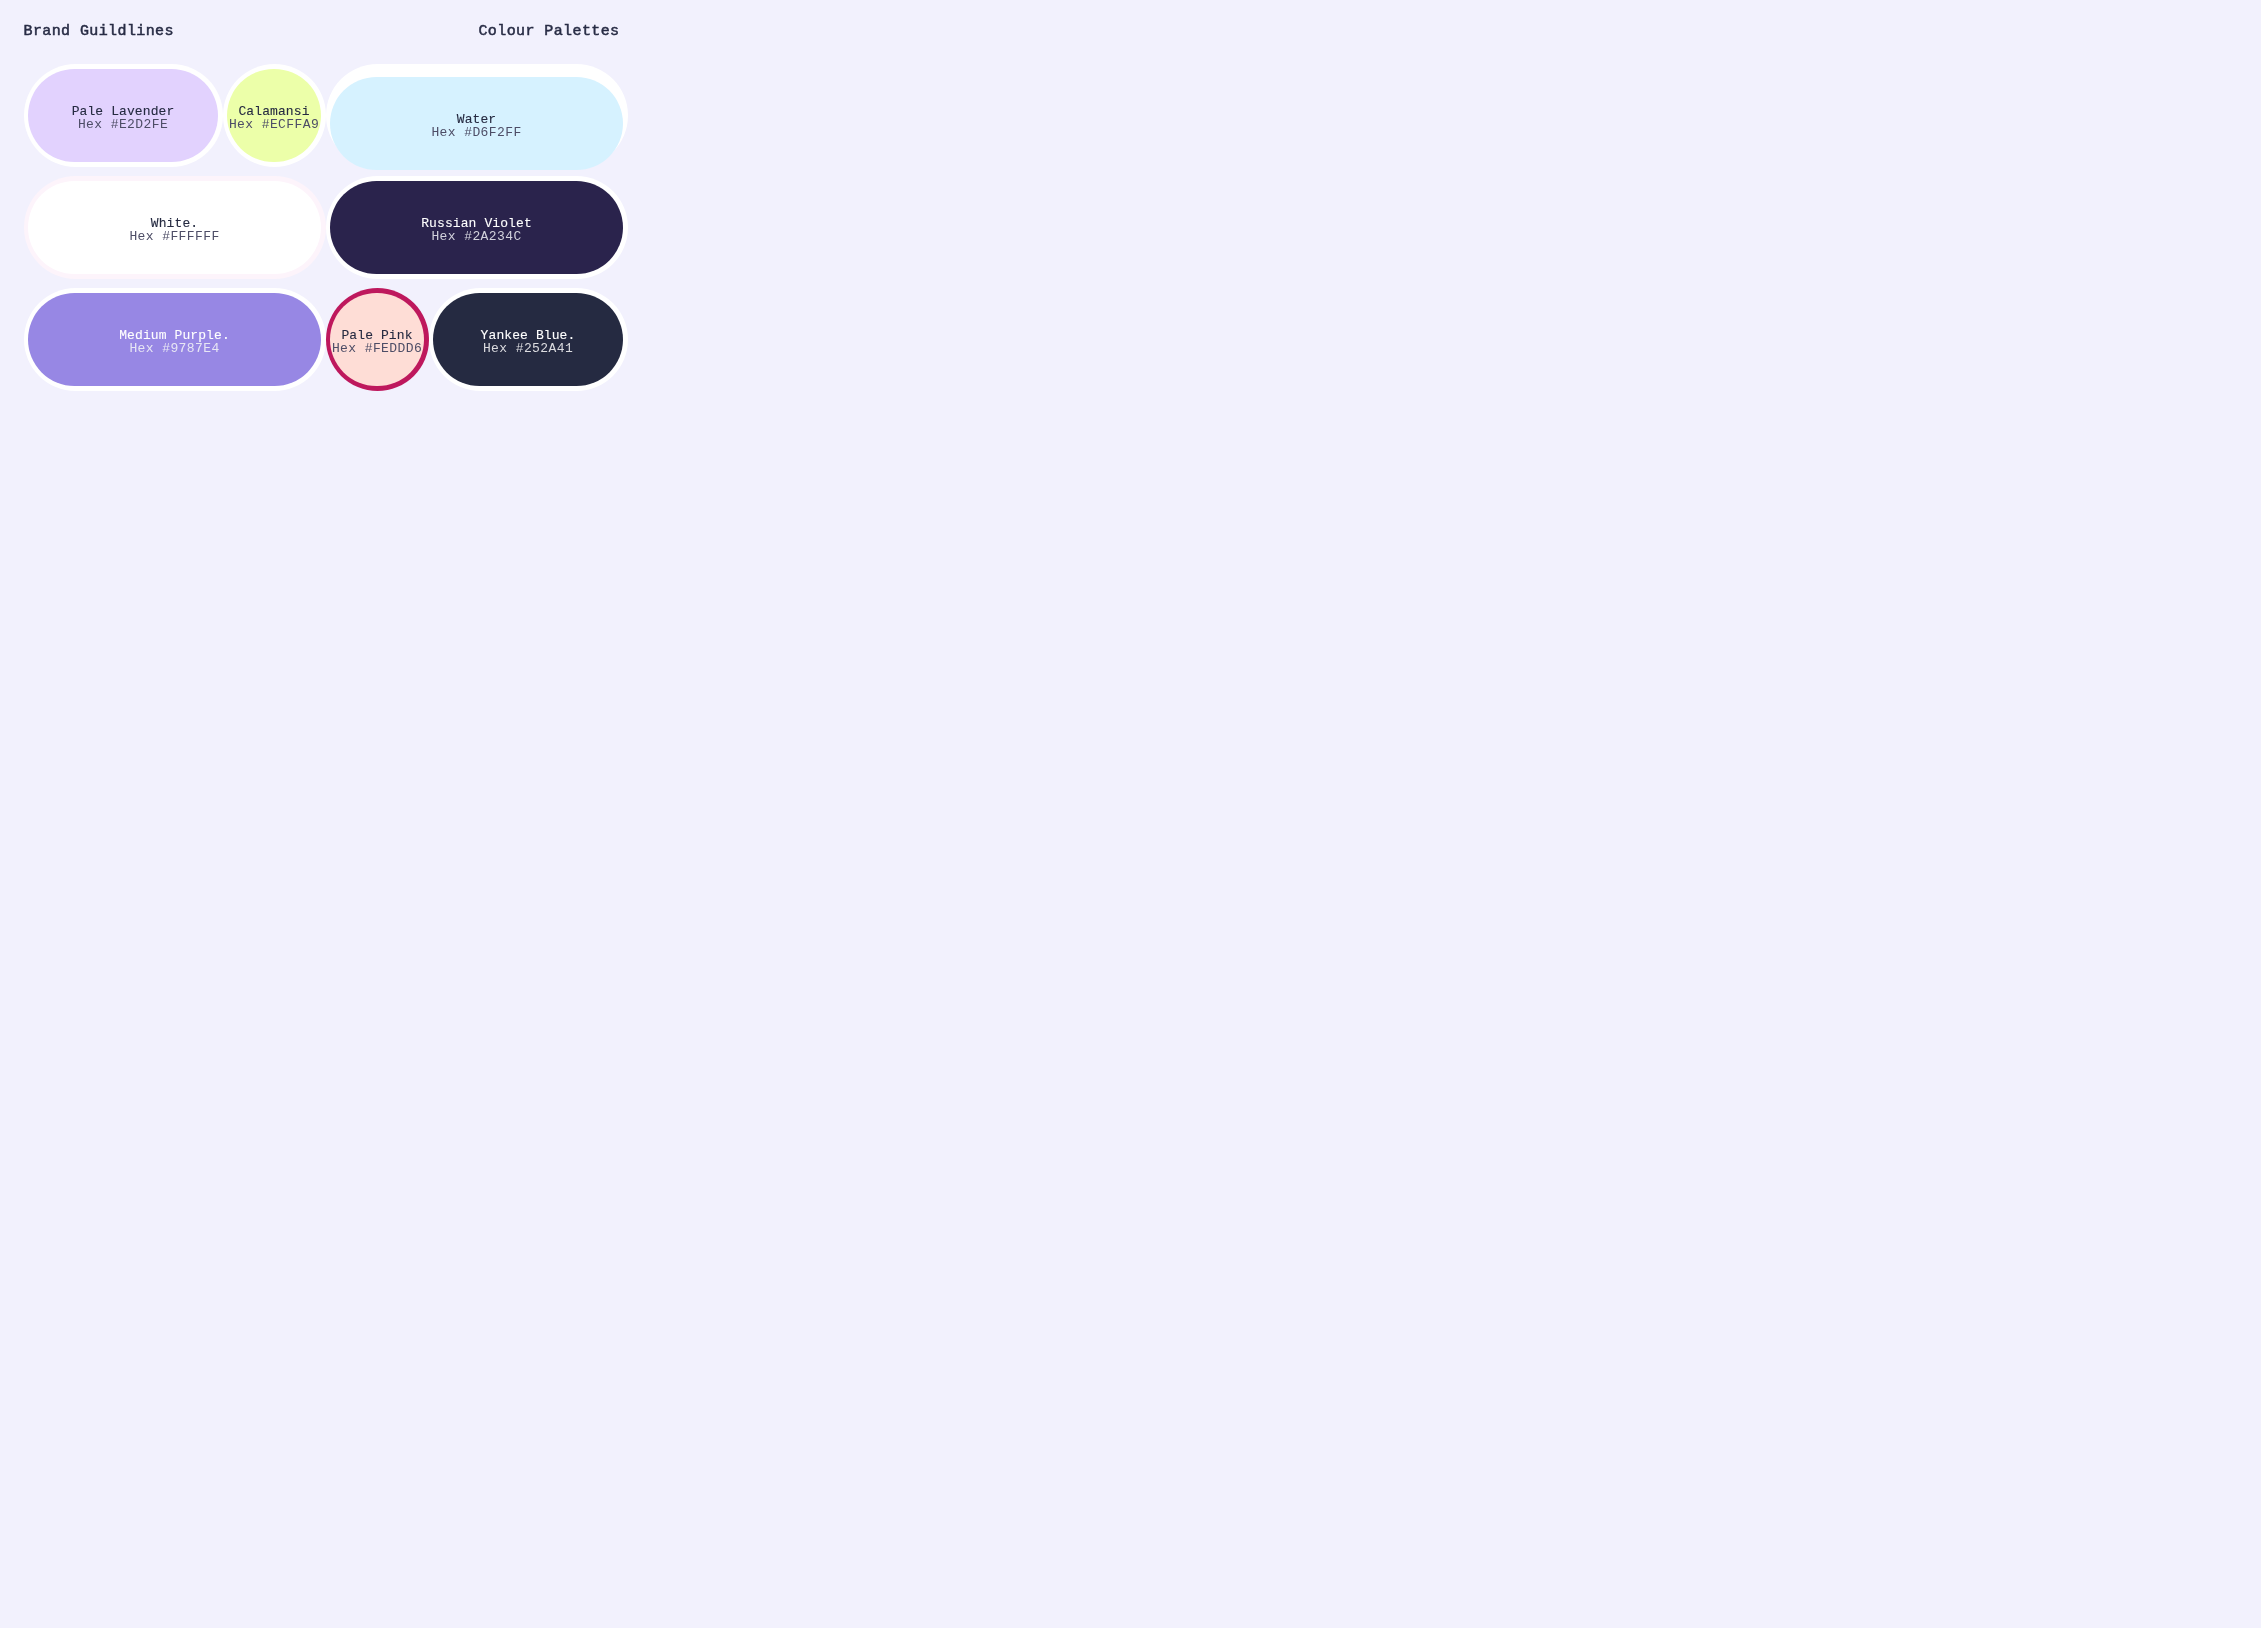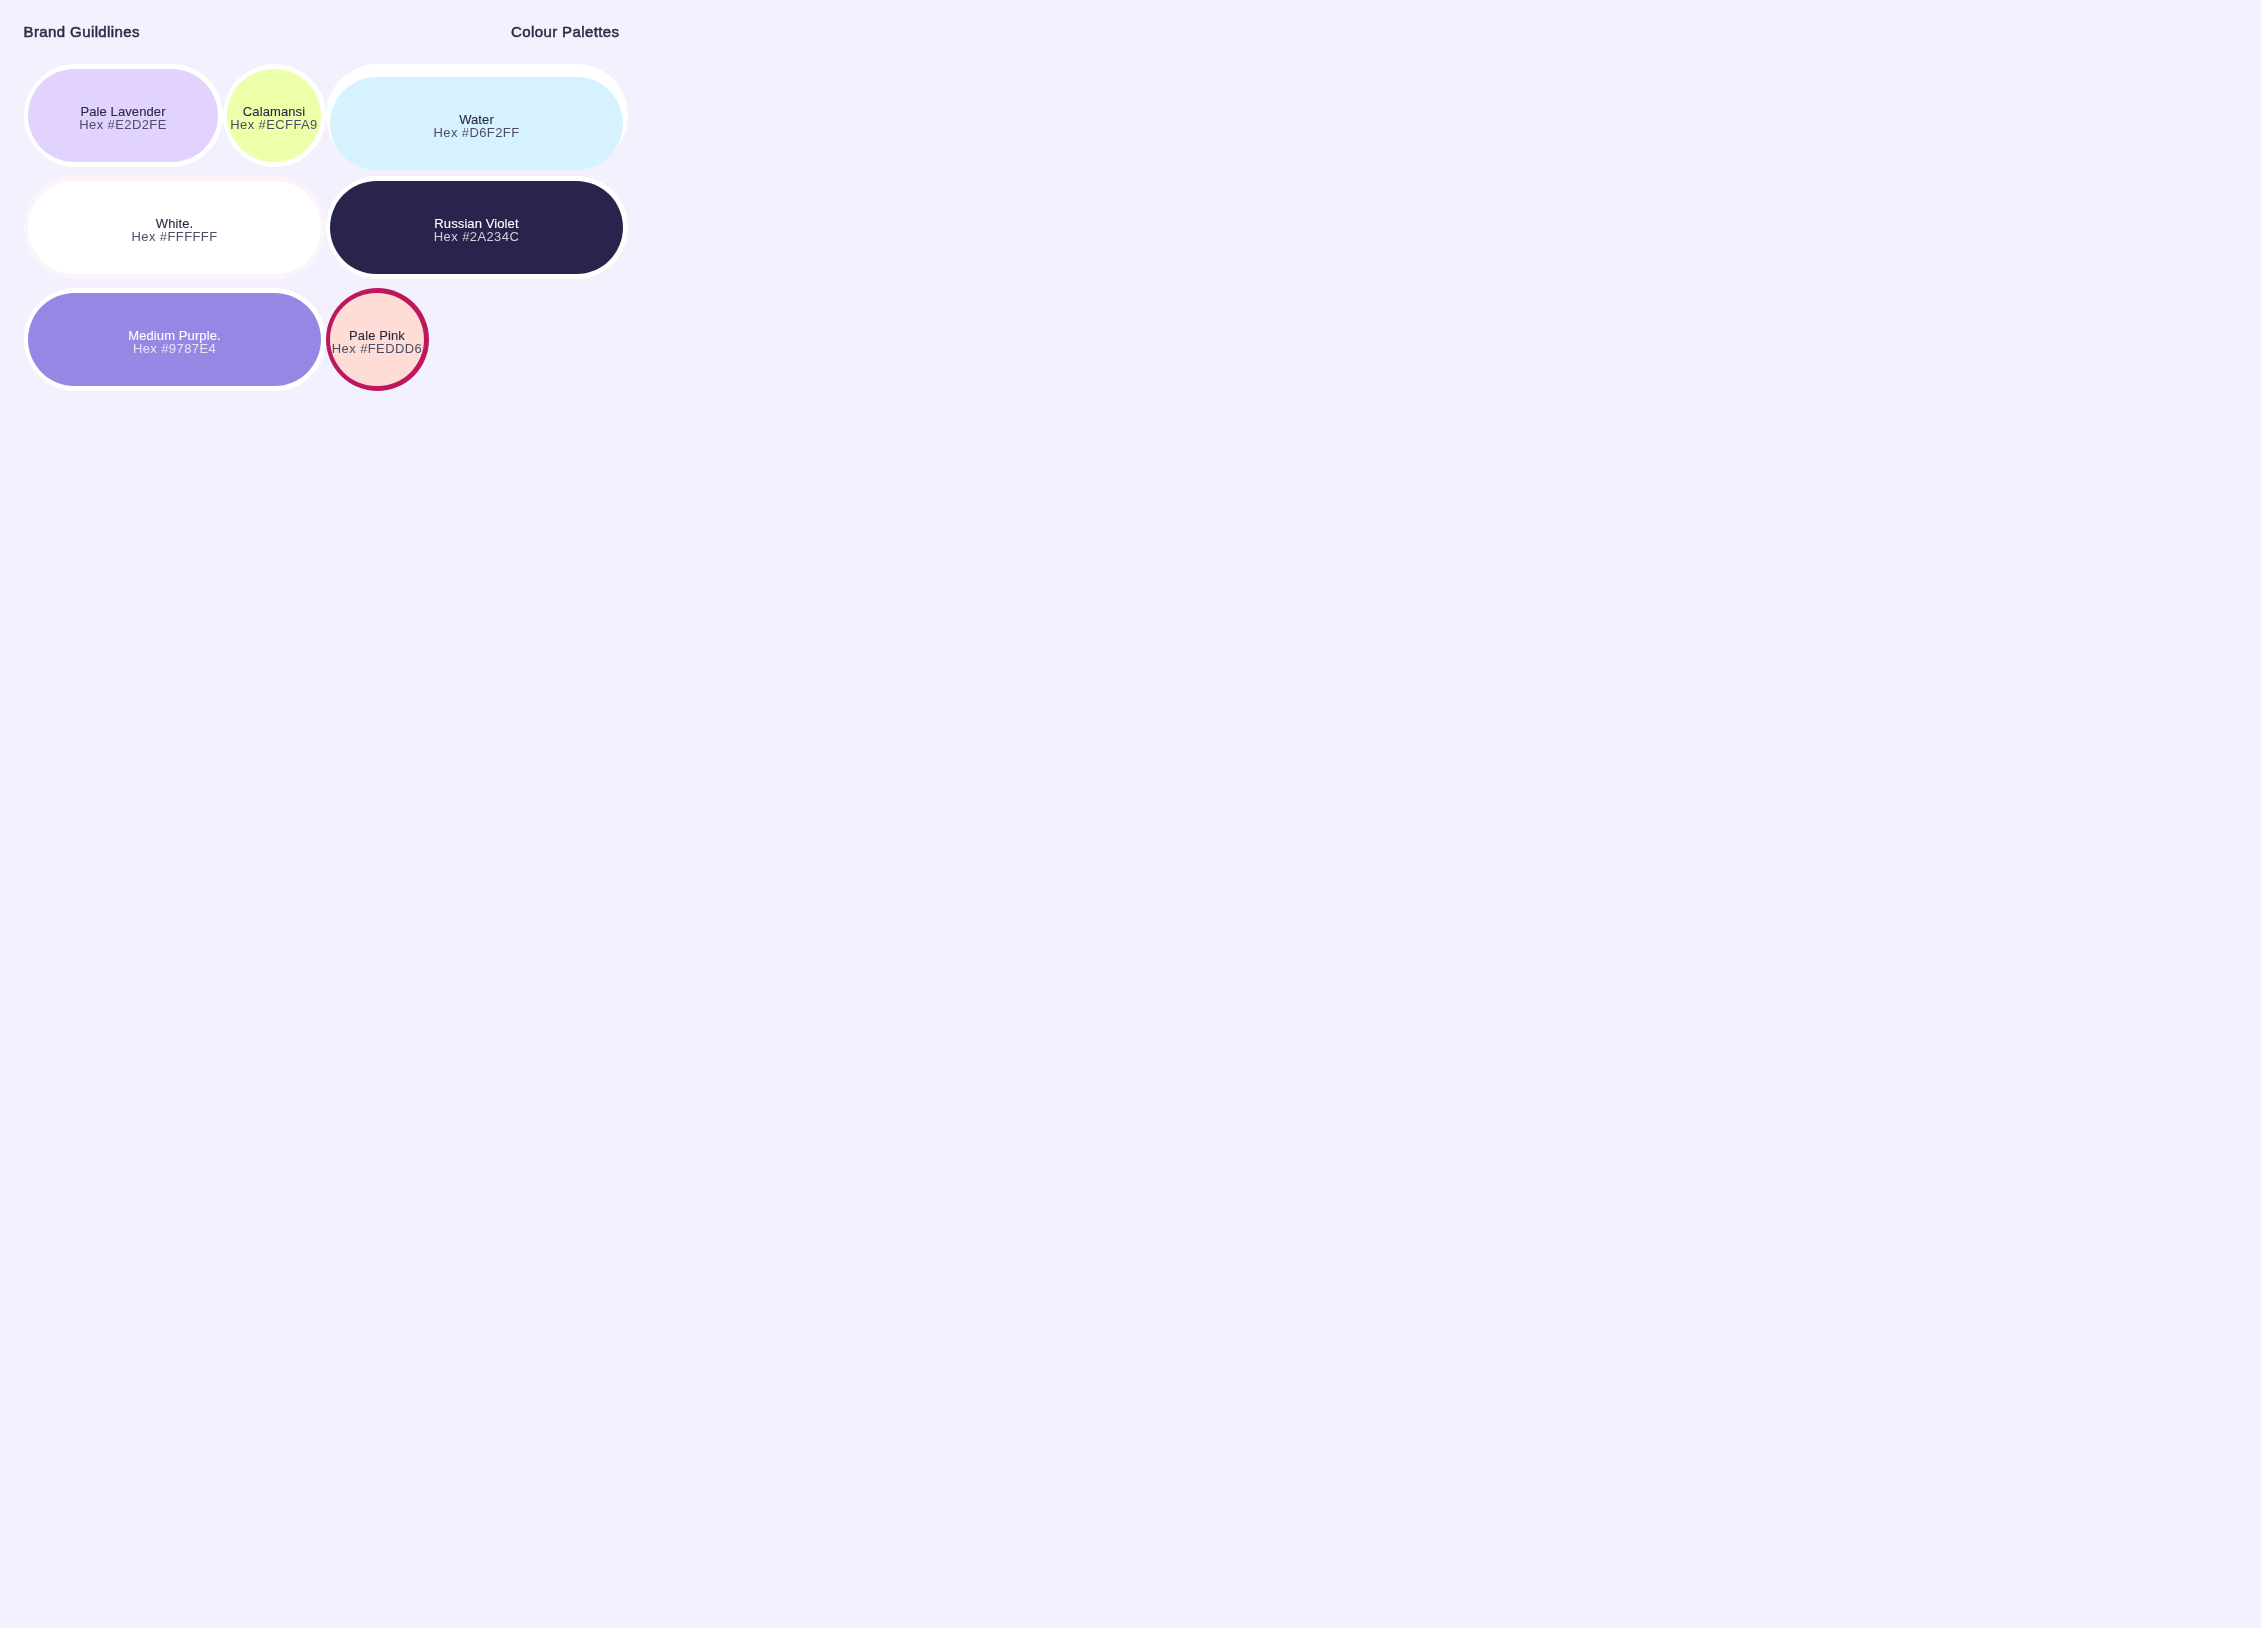--- a/index.html
+++ b/index.html
@@ -3,21 +3,21 @@
 <meta charset="utf-8">
 <title>Brand Guildlines — Colour Palettes</title>
 <style>
   * { margin:0; padding:0; box-sizing:border-box; }
   html, body { width:651px; height:407px; overflow:hidden; }
   body {
     background:#F2F1FD;
     font-family:"Liberation Sans", sans-serif;
     -webkit-font-smoothing:antialiased;
   }
-  .page { position:relative; width:651px; height:407px; }
+  .page { position:relative; width:651px; height:407px;font-family:Liberation Mono, monospace; }
 
   
   .hdr { position:absolute; left:23.5px; right:23.5px; top:0; height:64px; }
   .hdr .title {
     position:absolute; top:24px; line-height:1;
     font-size:15px; font-weight:400; letter-spacing:0.4px;
     color:#282C45; -webkit-text-stroke:0.5px #282C45;
     white-space:nowrap;
   }
   .hdr .title.left  { left:0; }
@@ -101,17 +101,25 @@
         </div>
       </div>
       <div class="cell wb" style="background: #be185d;">
         <div class="pill" title="Pale Pink" style="background: rgb(254, 221, 214);">
           <div class="txt">
             <div class="name" style="color: rgb(37, 42, 65); -webkit-text-stroke: 0.1px rgb(37, 42, 65);">Pale Pink</div>
             <div class="hex" style="color: rgb(77, 77, 102);">Hex #FEDDD6</div>
           </div>
         </div>
       </div>
+      <div class="cell we" style="background: rgb(255, 255, 255);">
+        <div class="pill" title="Yankee Blue." style="background: rgb(37, 42, 65);">
+          <div class="txt">
+            <div class="name" style="color: rgb(255, 255, 255); -webkit-text-stroke: 0.1px rgb(255, 255, 255);">Yankee Blue.</div>
+            <div class="hex" style="color: rgb(220, 220, 224);">Hex #252A41</div>
+          </div>
+        </div>
+      </div>
     </div>
   </div>
 
 </div>
 
 
 </body></html>

